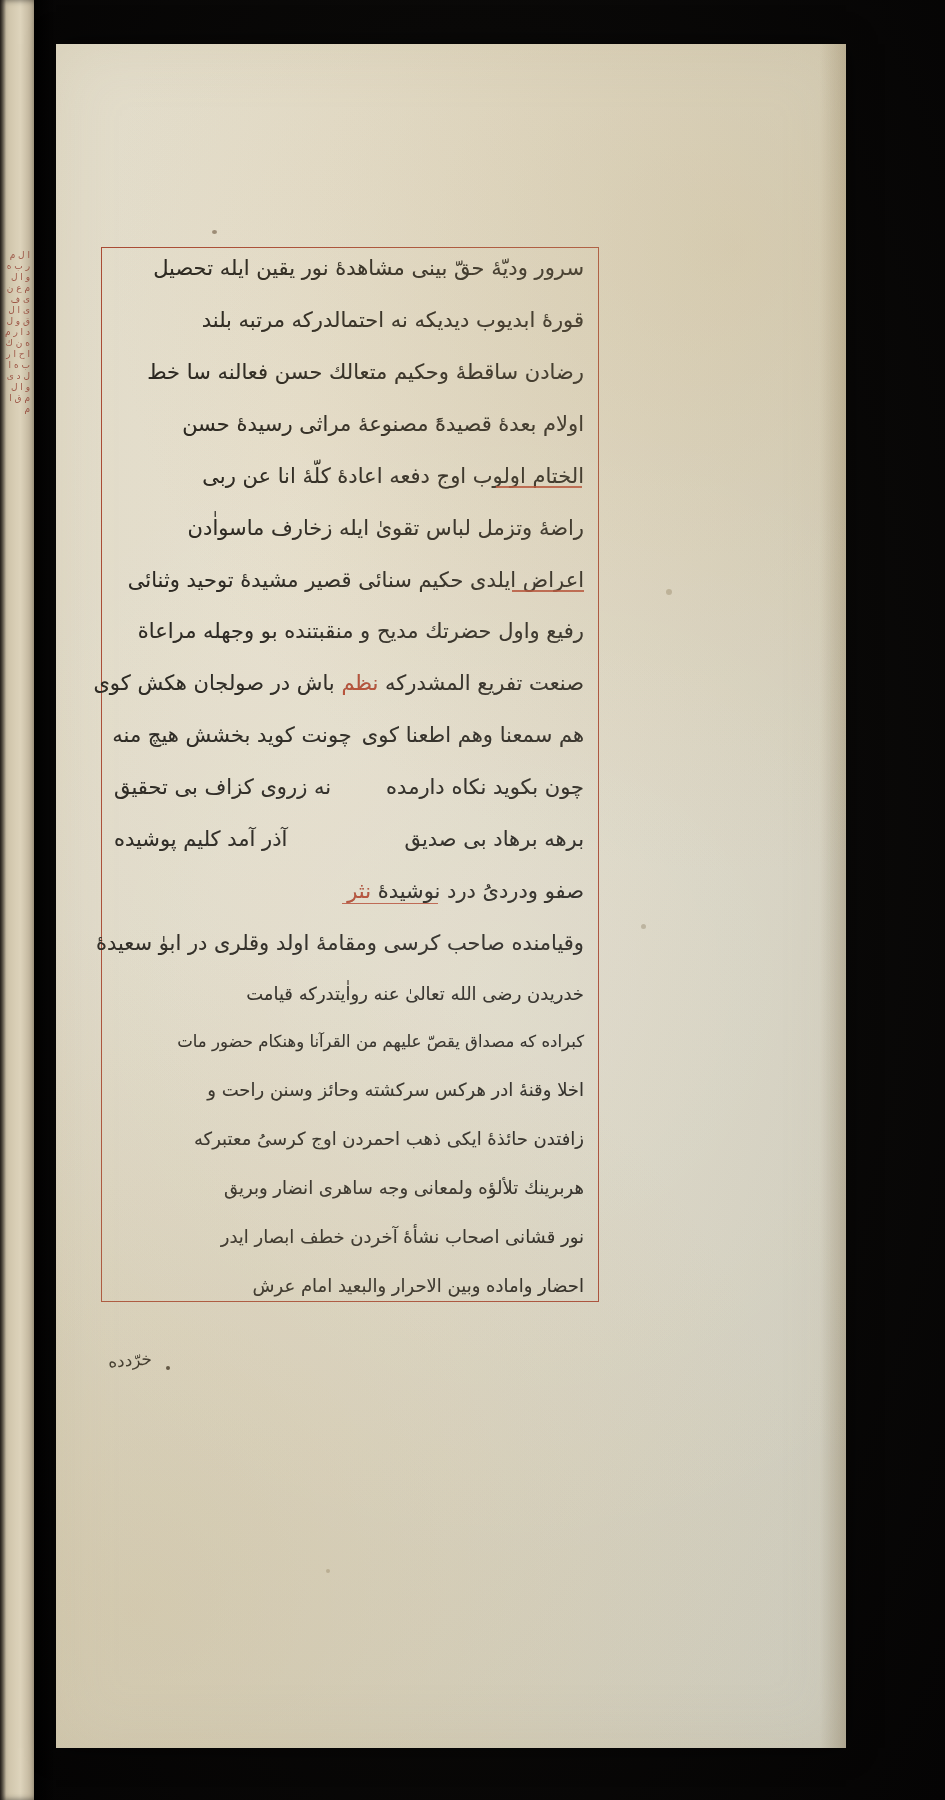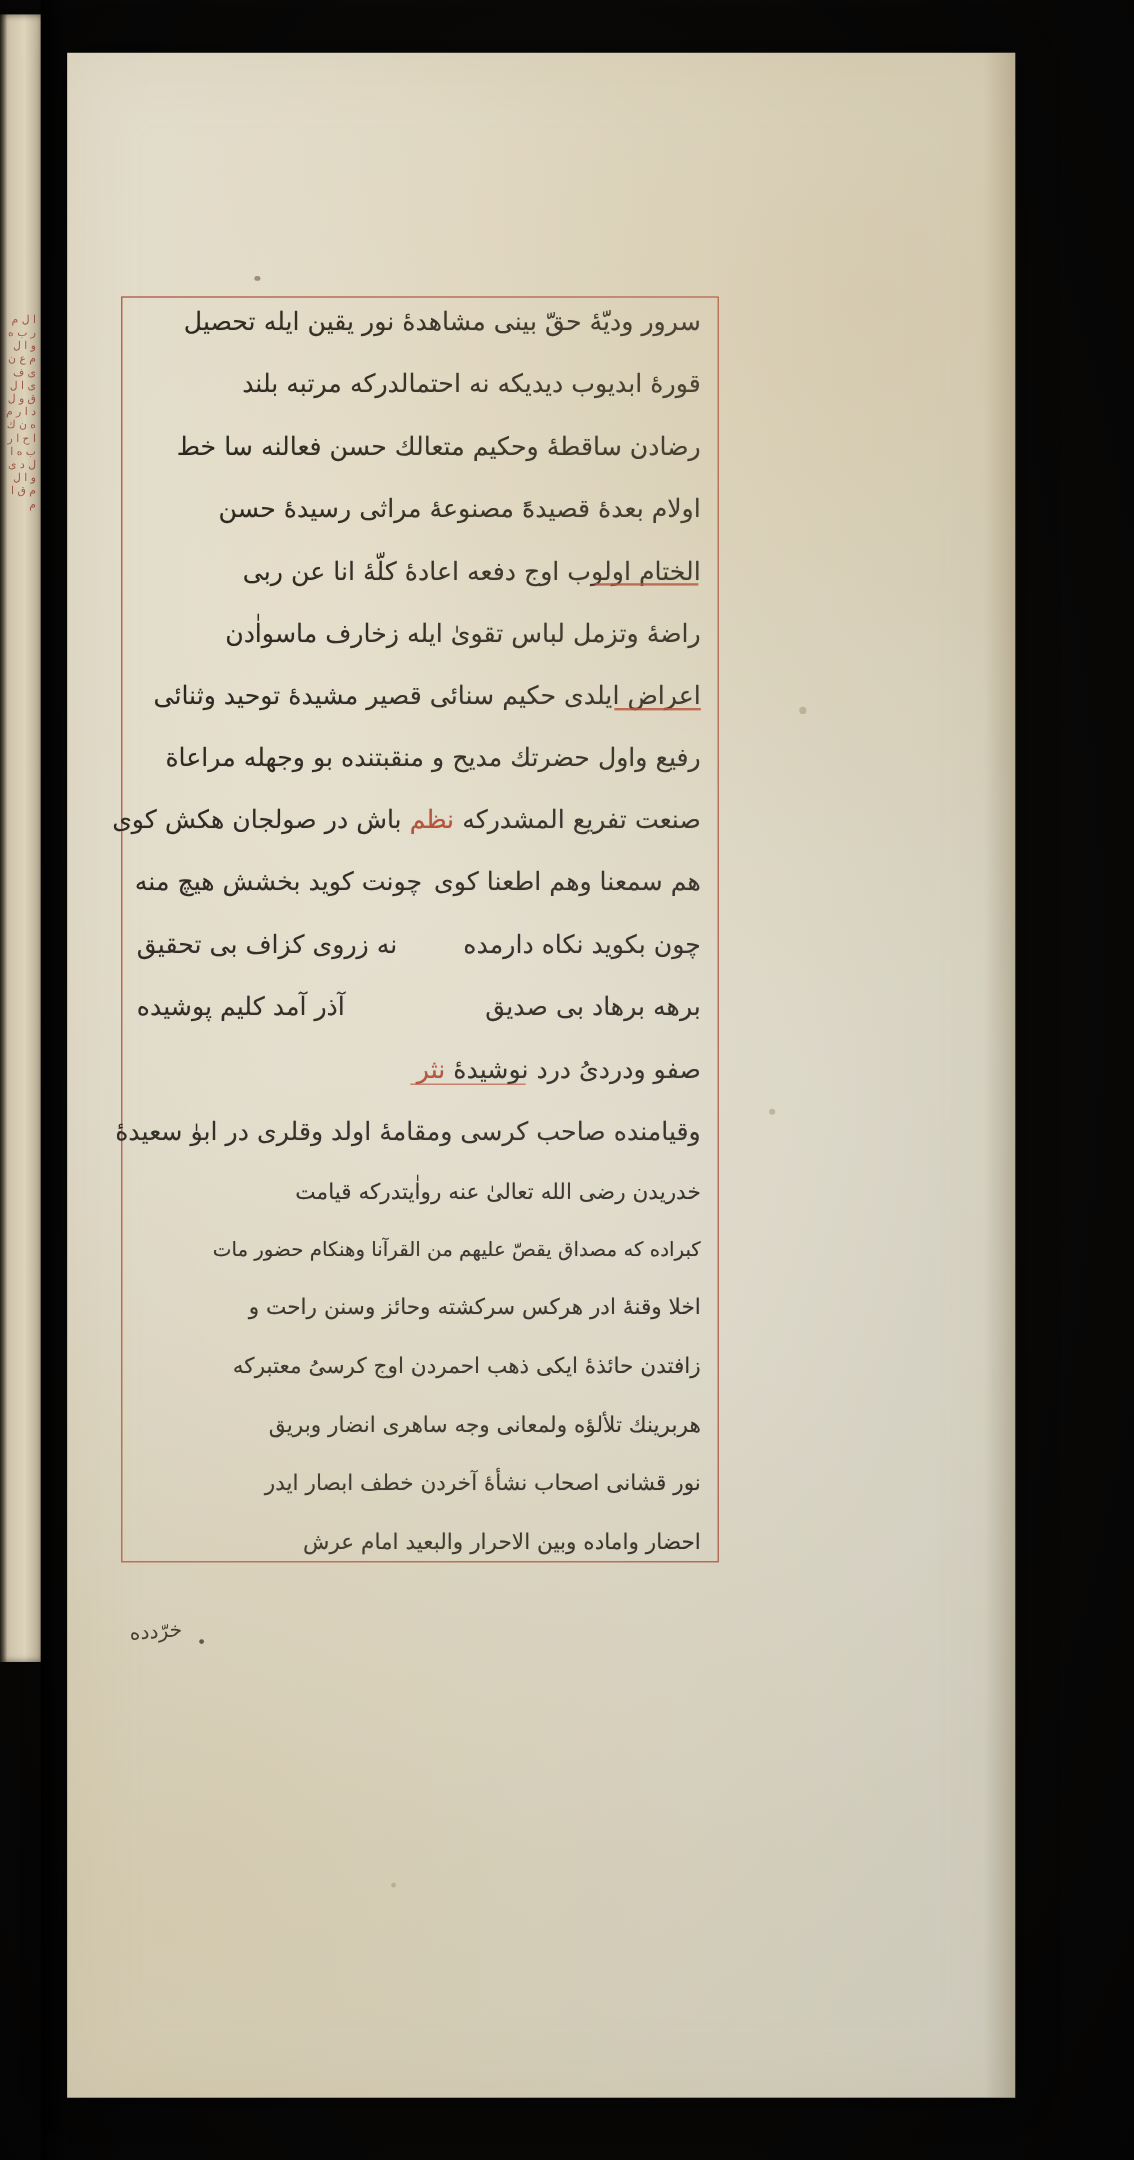--- a/index.html
+++ b/index.html
@@ -27,23 +27,23 @@
     position: absolute;
     inset: 0;
     background:
       radial-gradient(ellipse at 50% 45%, #171512 0%, #0a0908 55%, #050404 100%);
   }
 
   
   .neighbor-leaf {
     position: absolute;
     left: 0;
-    top: 12px;
+    top: 0;
     width: 34px;
-    height: 1373px;
+    height: 1800px;
     background: linear-gradient(to right, #3a3229 0%, #cdc2a8 18%, #ded4bc 60%, #b9ad94 100%);
     box-shadow: 2px 0 6px rgba(0,0,0,0.55) inset;
     overflow: hidden;
   }
   .neighbor-leaf .nb-ink {
     position: absolute;
     left: 4px;
     width: 26px;
     color: #8a2f22;
     font-size: 9px;

